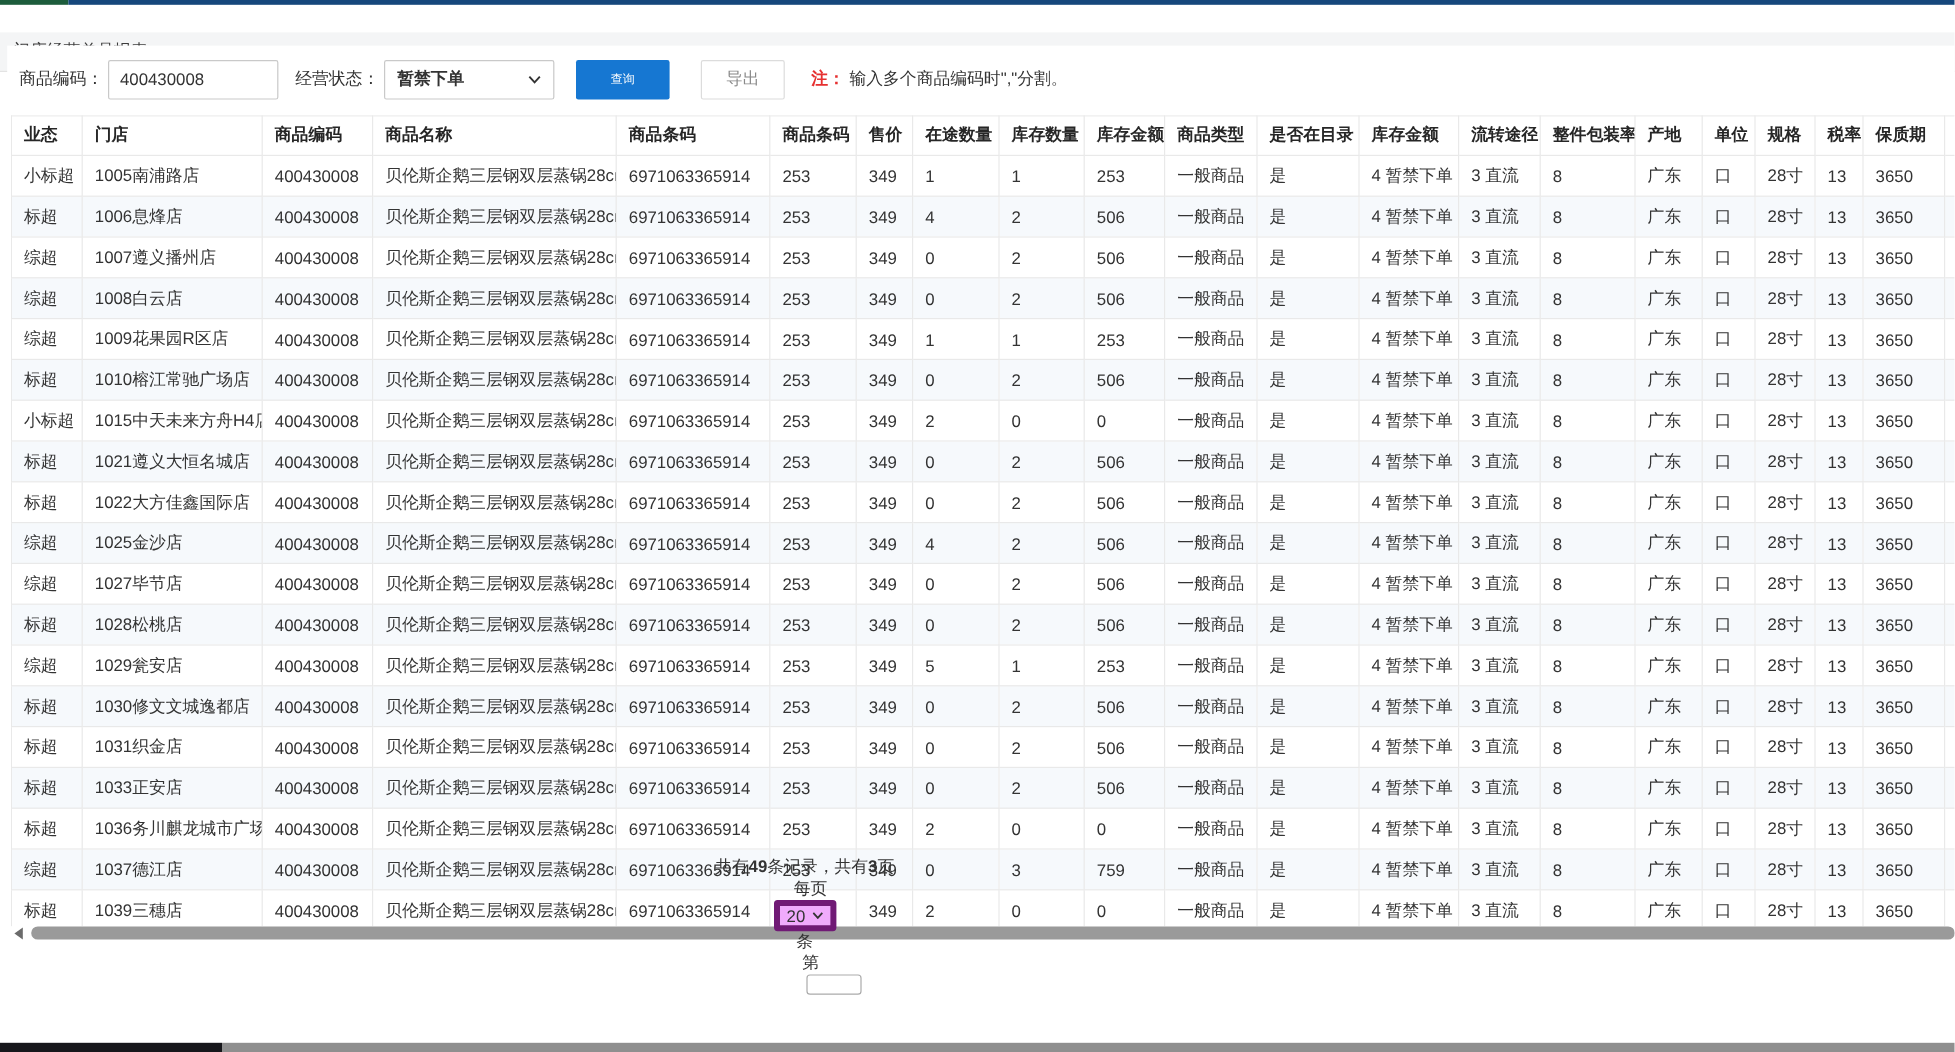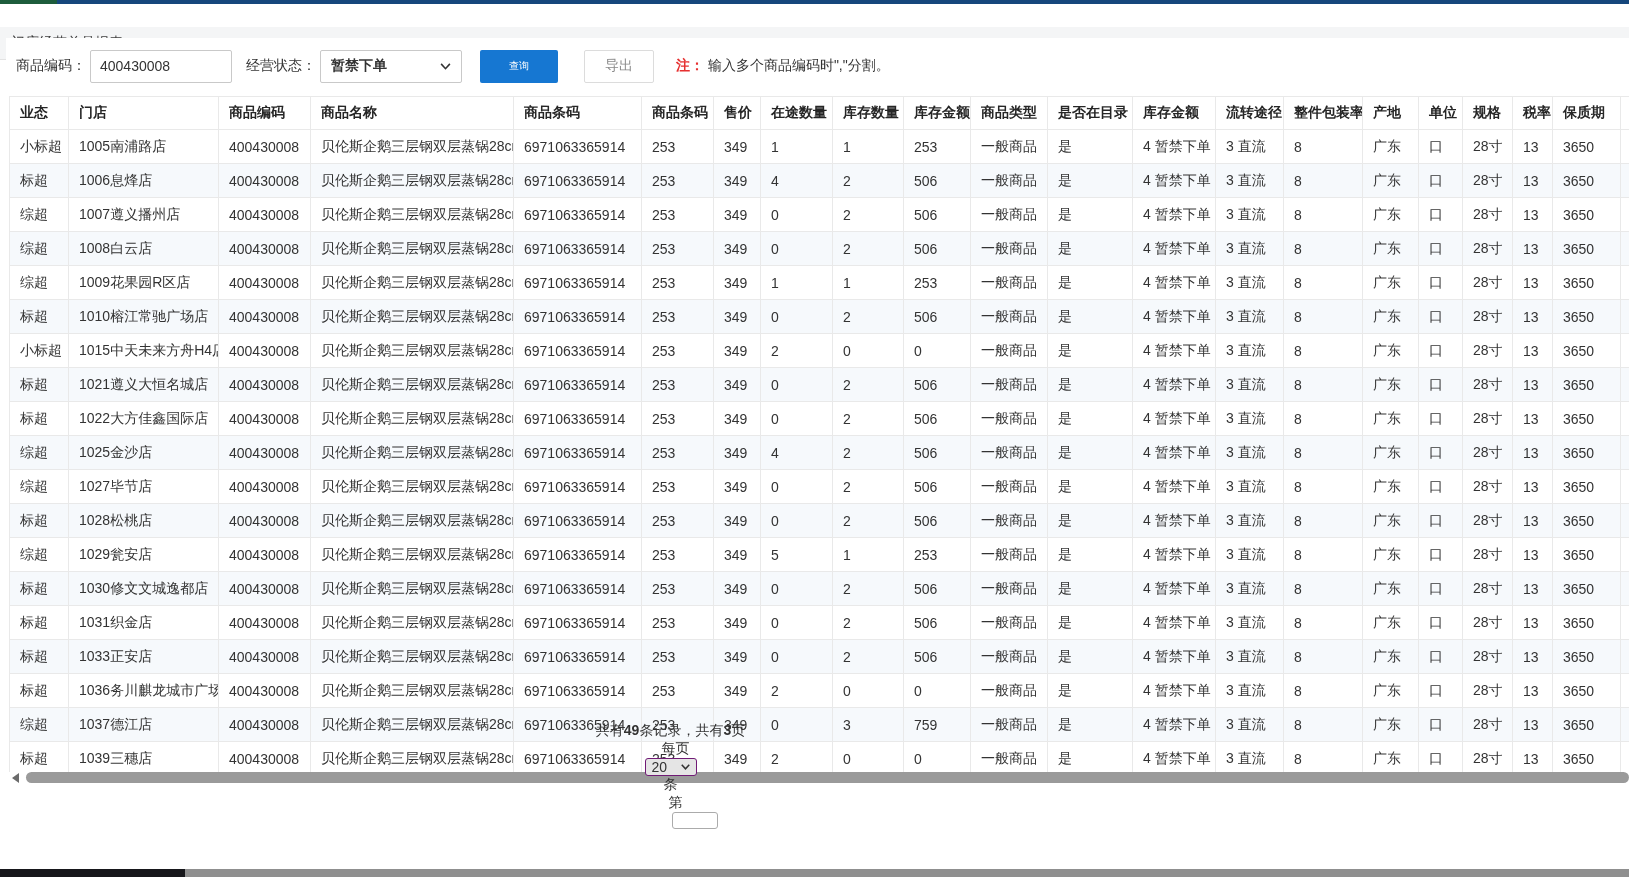--- a/index.html
+++ b/index.html
@@ -50,21 +50,21 @@
                         border-top:5px solid transparent; border-bottom:5px solid transparent;
                         border-right:7px solid #6b6b6b; cursor:pointer; }
   .hscroll-thumb { position:absolute; left:26px; top:0; width:1603px; height:11px;
                    background:#9a9a9a; border-radius:6px; cursor:pointer; }
 
   
   .pagination { position:absolute; top:799px; left:0; width:1341px; height:30px;
                 display:flex; align-items:center; justify-content:flex-end; color:#333;flex-direction:column; }
   .pagination b { font-weight:bold; }
   .pg-gap { display:inline-block; width:14px; }
-  .pg-select { width:52px; height:27px; border:1px solid #701a75; border-radius:3px; background:#e5e5e5;
+  .pg-select { width:52px; height:27px; border:5px solid #701a75; border-radius:3px; background:#f0abfc;
                display:flex; align-items:center; justify-content:space-between; padding:0 6px;
                margin:0 10px; cursor:pointer; }
   .pg-select .chevron { width:9px; height:6px; }
   .pg-page-input { width:46px; height:27px; border:1px solid #ababab; border-radius:3px;
                    margin-left:8px; margin-right:-40px; background:#fff; }
   .pg-label { margin-left:10px; }
 
   
   .bottom-bar { position:absolute; top:869px; left:0; width:1629px; height:8px; display:flex; }
   .bottom-bar .bb-dark { width:185px; height:8px; }

